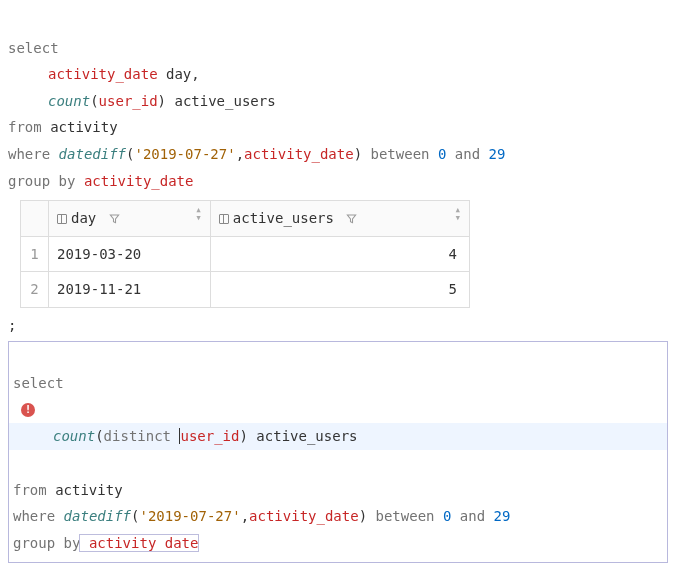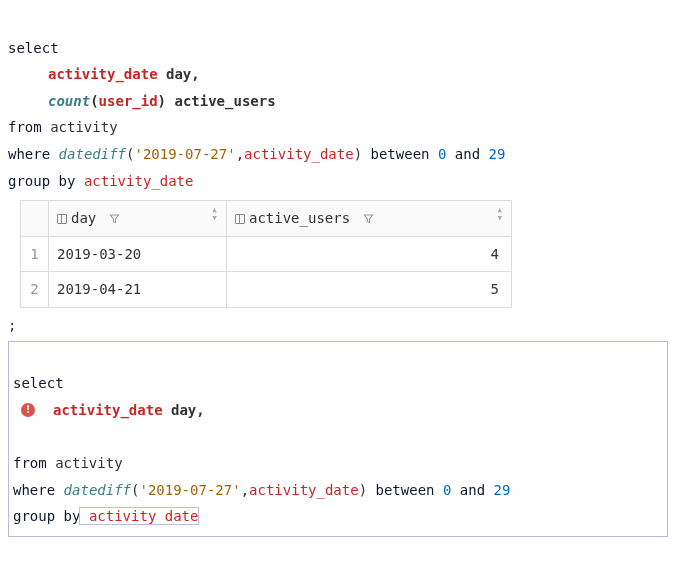--- a/index.html
+++ b/index.html
@@ -8,32 +8,32 @@
     padding: 8px;
     font-family: "Menlo", "Consolas", monospace;
     font-size: 14px;
     line-height: 1.9;
     background: #fff;
     color: #333;
     width: 676px;
     position: relative;
   }
   .code-block { white-space: pre; }
-  .indent1 { padding-left: 40px; display: inline-block; font-weight: bold; }
-  .kw { color: #0f172a; } 
+  .indent1 { padding-left: 40px; display: inline-block; }
+  .kw { color: #737373; } 
   .ident-red { color: #c72626; } 
   .fn { color: #3b7f7f; font-style: italic; } 
   .str { color: #a16207; } 
   .num { color: #0068c4; }
   .txt { color: #333; }
   
   .table {
     border-collapse: collapse;
     margin: 6px 0 4px 12px;
-    width: 492px;
+    width: 450px;
     font-size: 14px;
   }
   .table th, .table td {
     border: 1px solid #ddd;
     padding: 4px 8px;
     text-align: left;
     font-weight: normal;
     font-family: "Menlo", "Consolas", monospace;
   }
   .table th { background: #fafafa; position: relative; }
@@ -134,30 +134,31 @@
     </tr>
   </thead>
   <tbody>
     <tr>
       <td class="rownum">1</td>
       <td>2019-03-20</td>
       <td class="num-cell">4</td>
     </tr>
     <tr>
       <td class="rownum">2</td>
-      <td>2019-04-21</td>
+      <td>2019-11-21</td>
       <td class="num-cell">5</td>
     </tr>
   </tbody>
 </table>
 
 <div class="txt">;</div>
 
 <div class="box2">
 <div class="code-block">
 <span class="kw">select</span>
-<span style="display:block;position:relative;"><span class="error-badge">!</span><span class="indent1"><span class="ident-red">activity_date</span><span class="txt"> day,</span></span></span>
+<span style="display:block;position:relative;"><span class="error-badge">!</span></span>
+<span class="cursor-line"><span class="indent1"><span class="fn">count</span><span class="txt">(</span><span class="kw">distinct</span> <span class="text-cursor"></span><span class="ident-red">user_id</span><span class="txt">) active_users</span></span></span>
 <span class="kw">from</span><span class="txt"> activity</span>
 <span class="kw">where</span> <span class="fn">datediff</span><span class="txt">(</span><span class="str">'2019-07-27'</span><span class="txt">,</span><span class="ident-red">activity_date</span><span class="txt">) </span><span class="kw">between</span><span class="num"> 0 </span><span class="kw">and</span><span class="num"> 29</span>
 <span class="kw">group</span><span class="kw"> by</span><span class="ident-red hl-group"> activity_date</span>
 </div>
 
 </div>
 
 </body></html>

